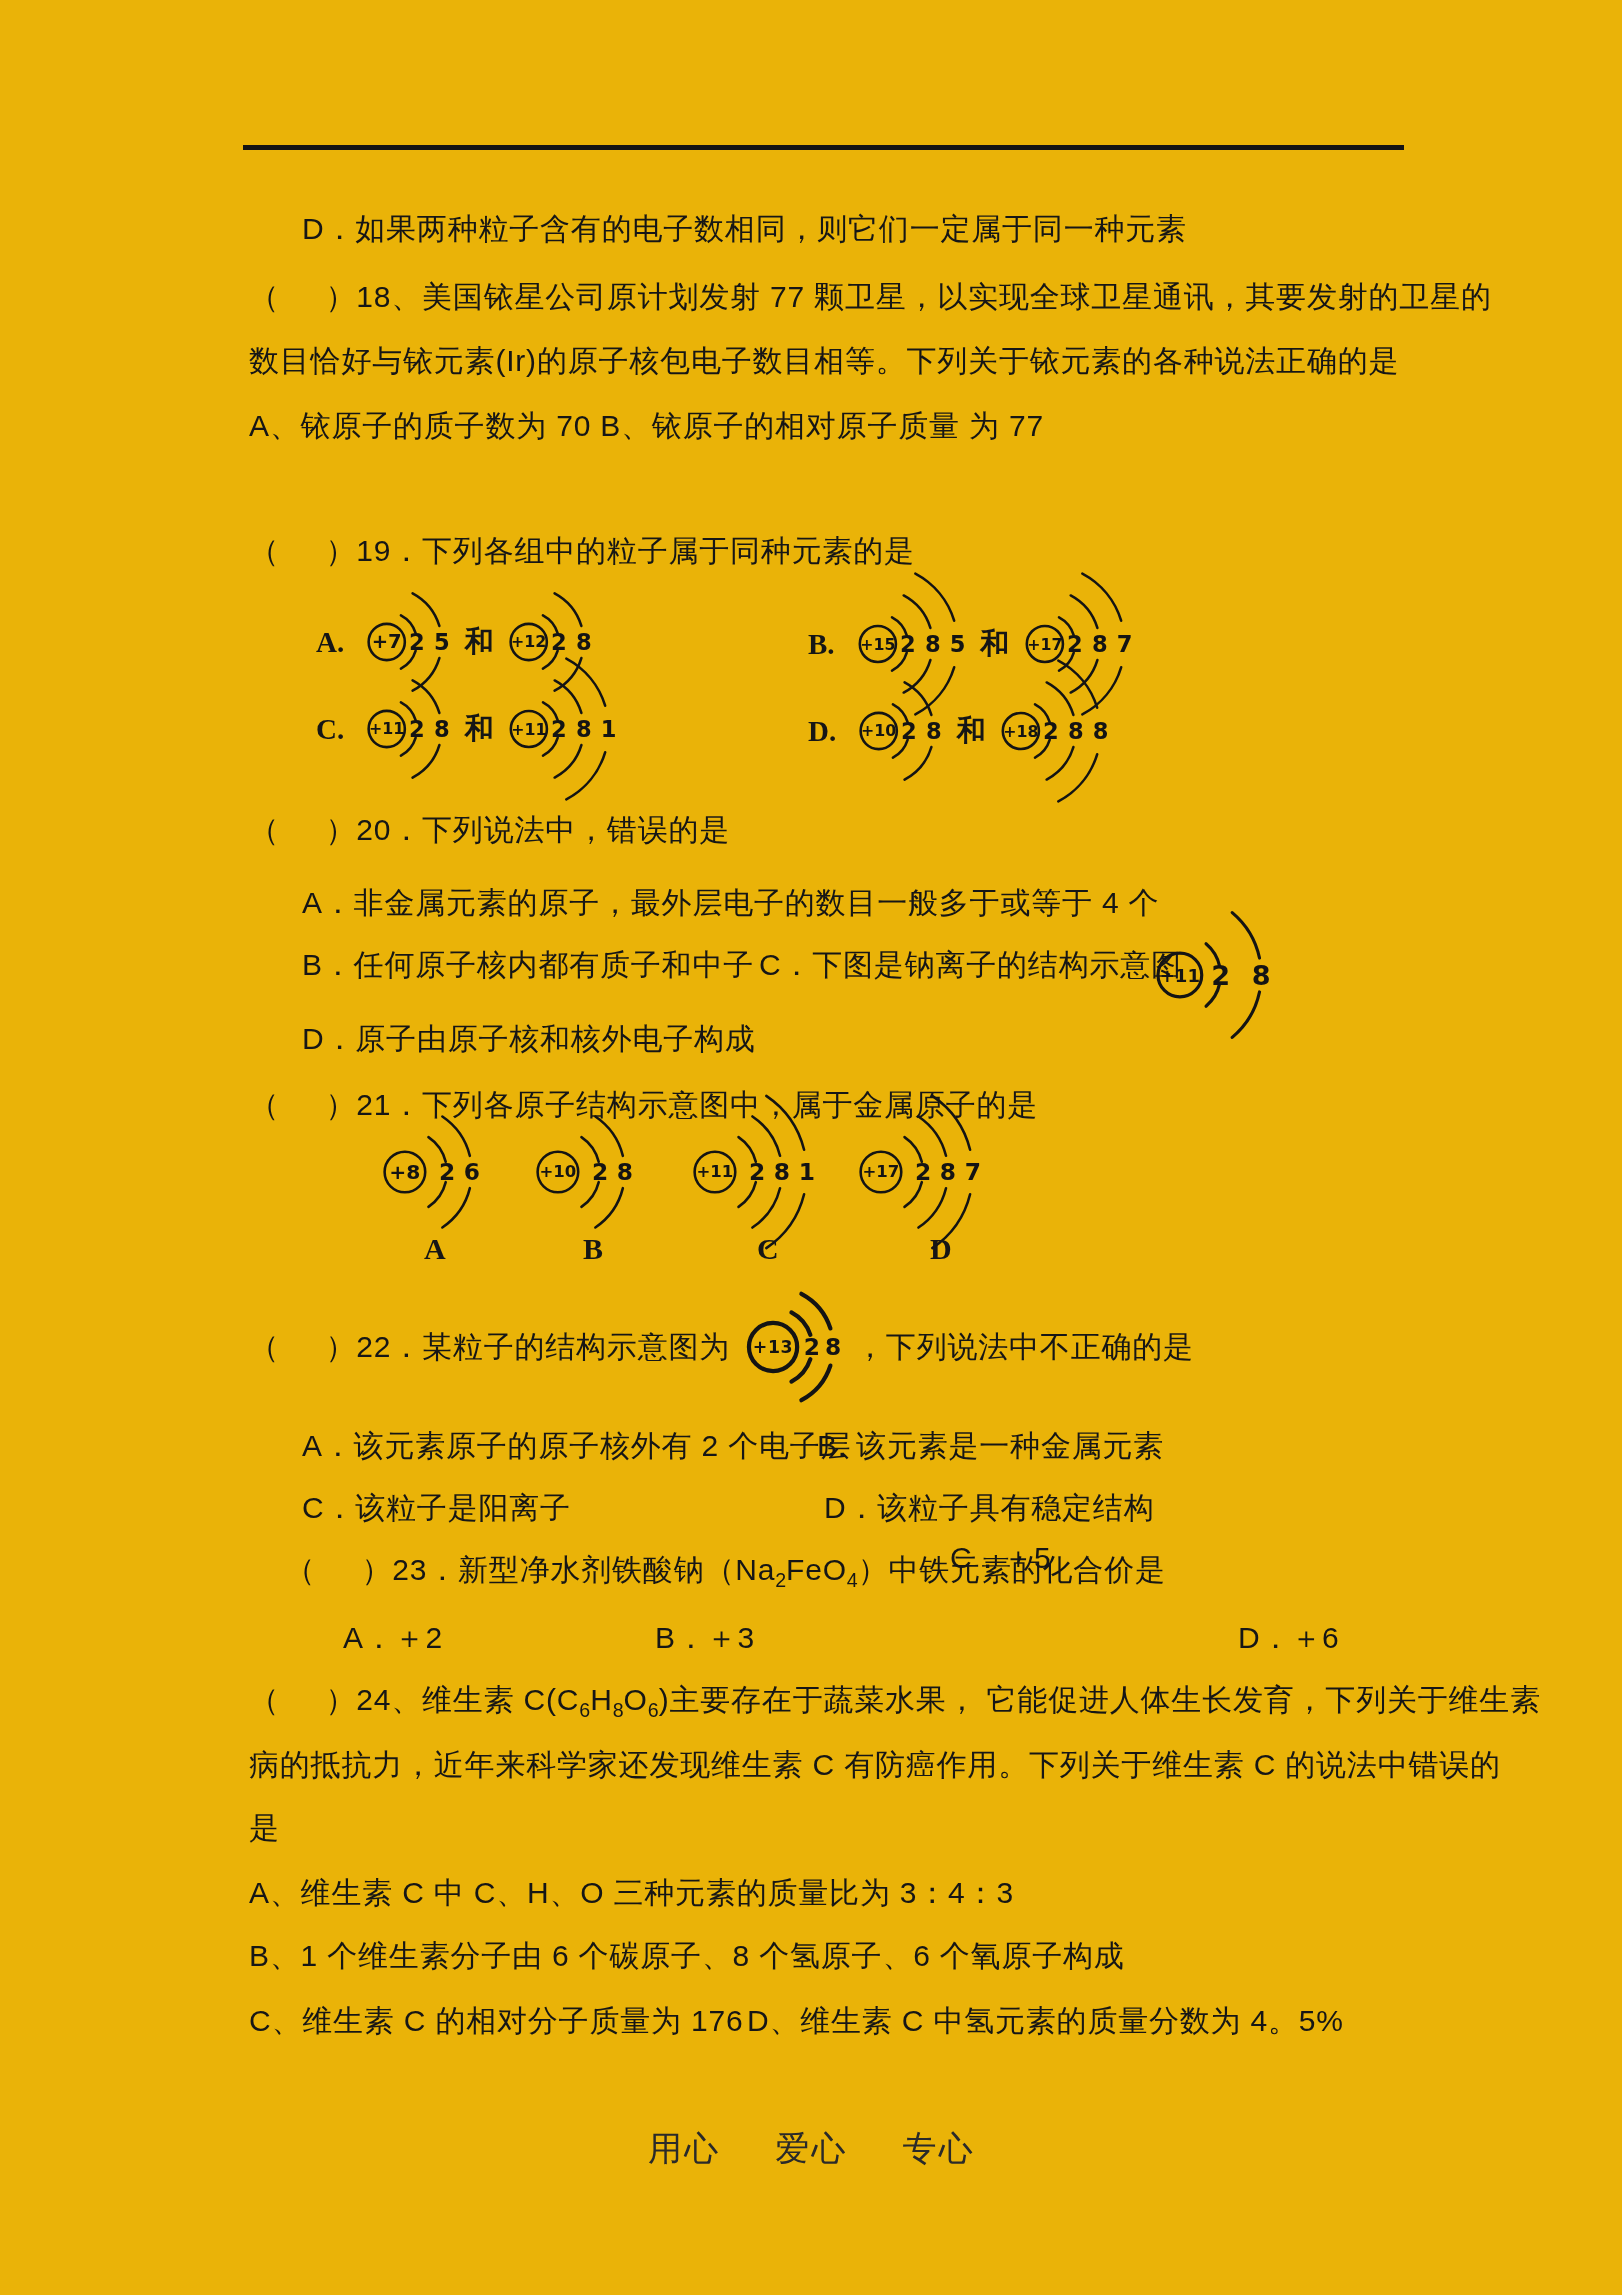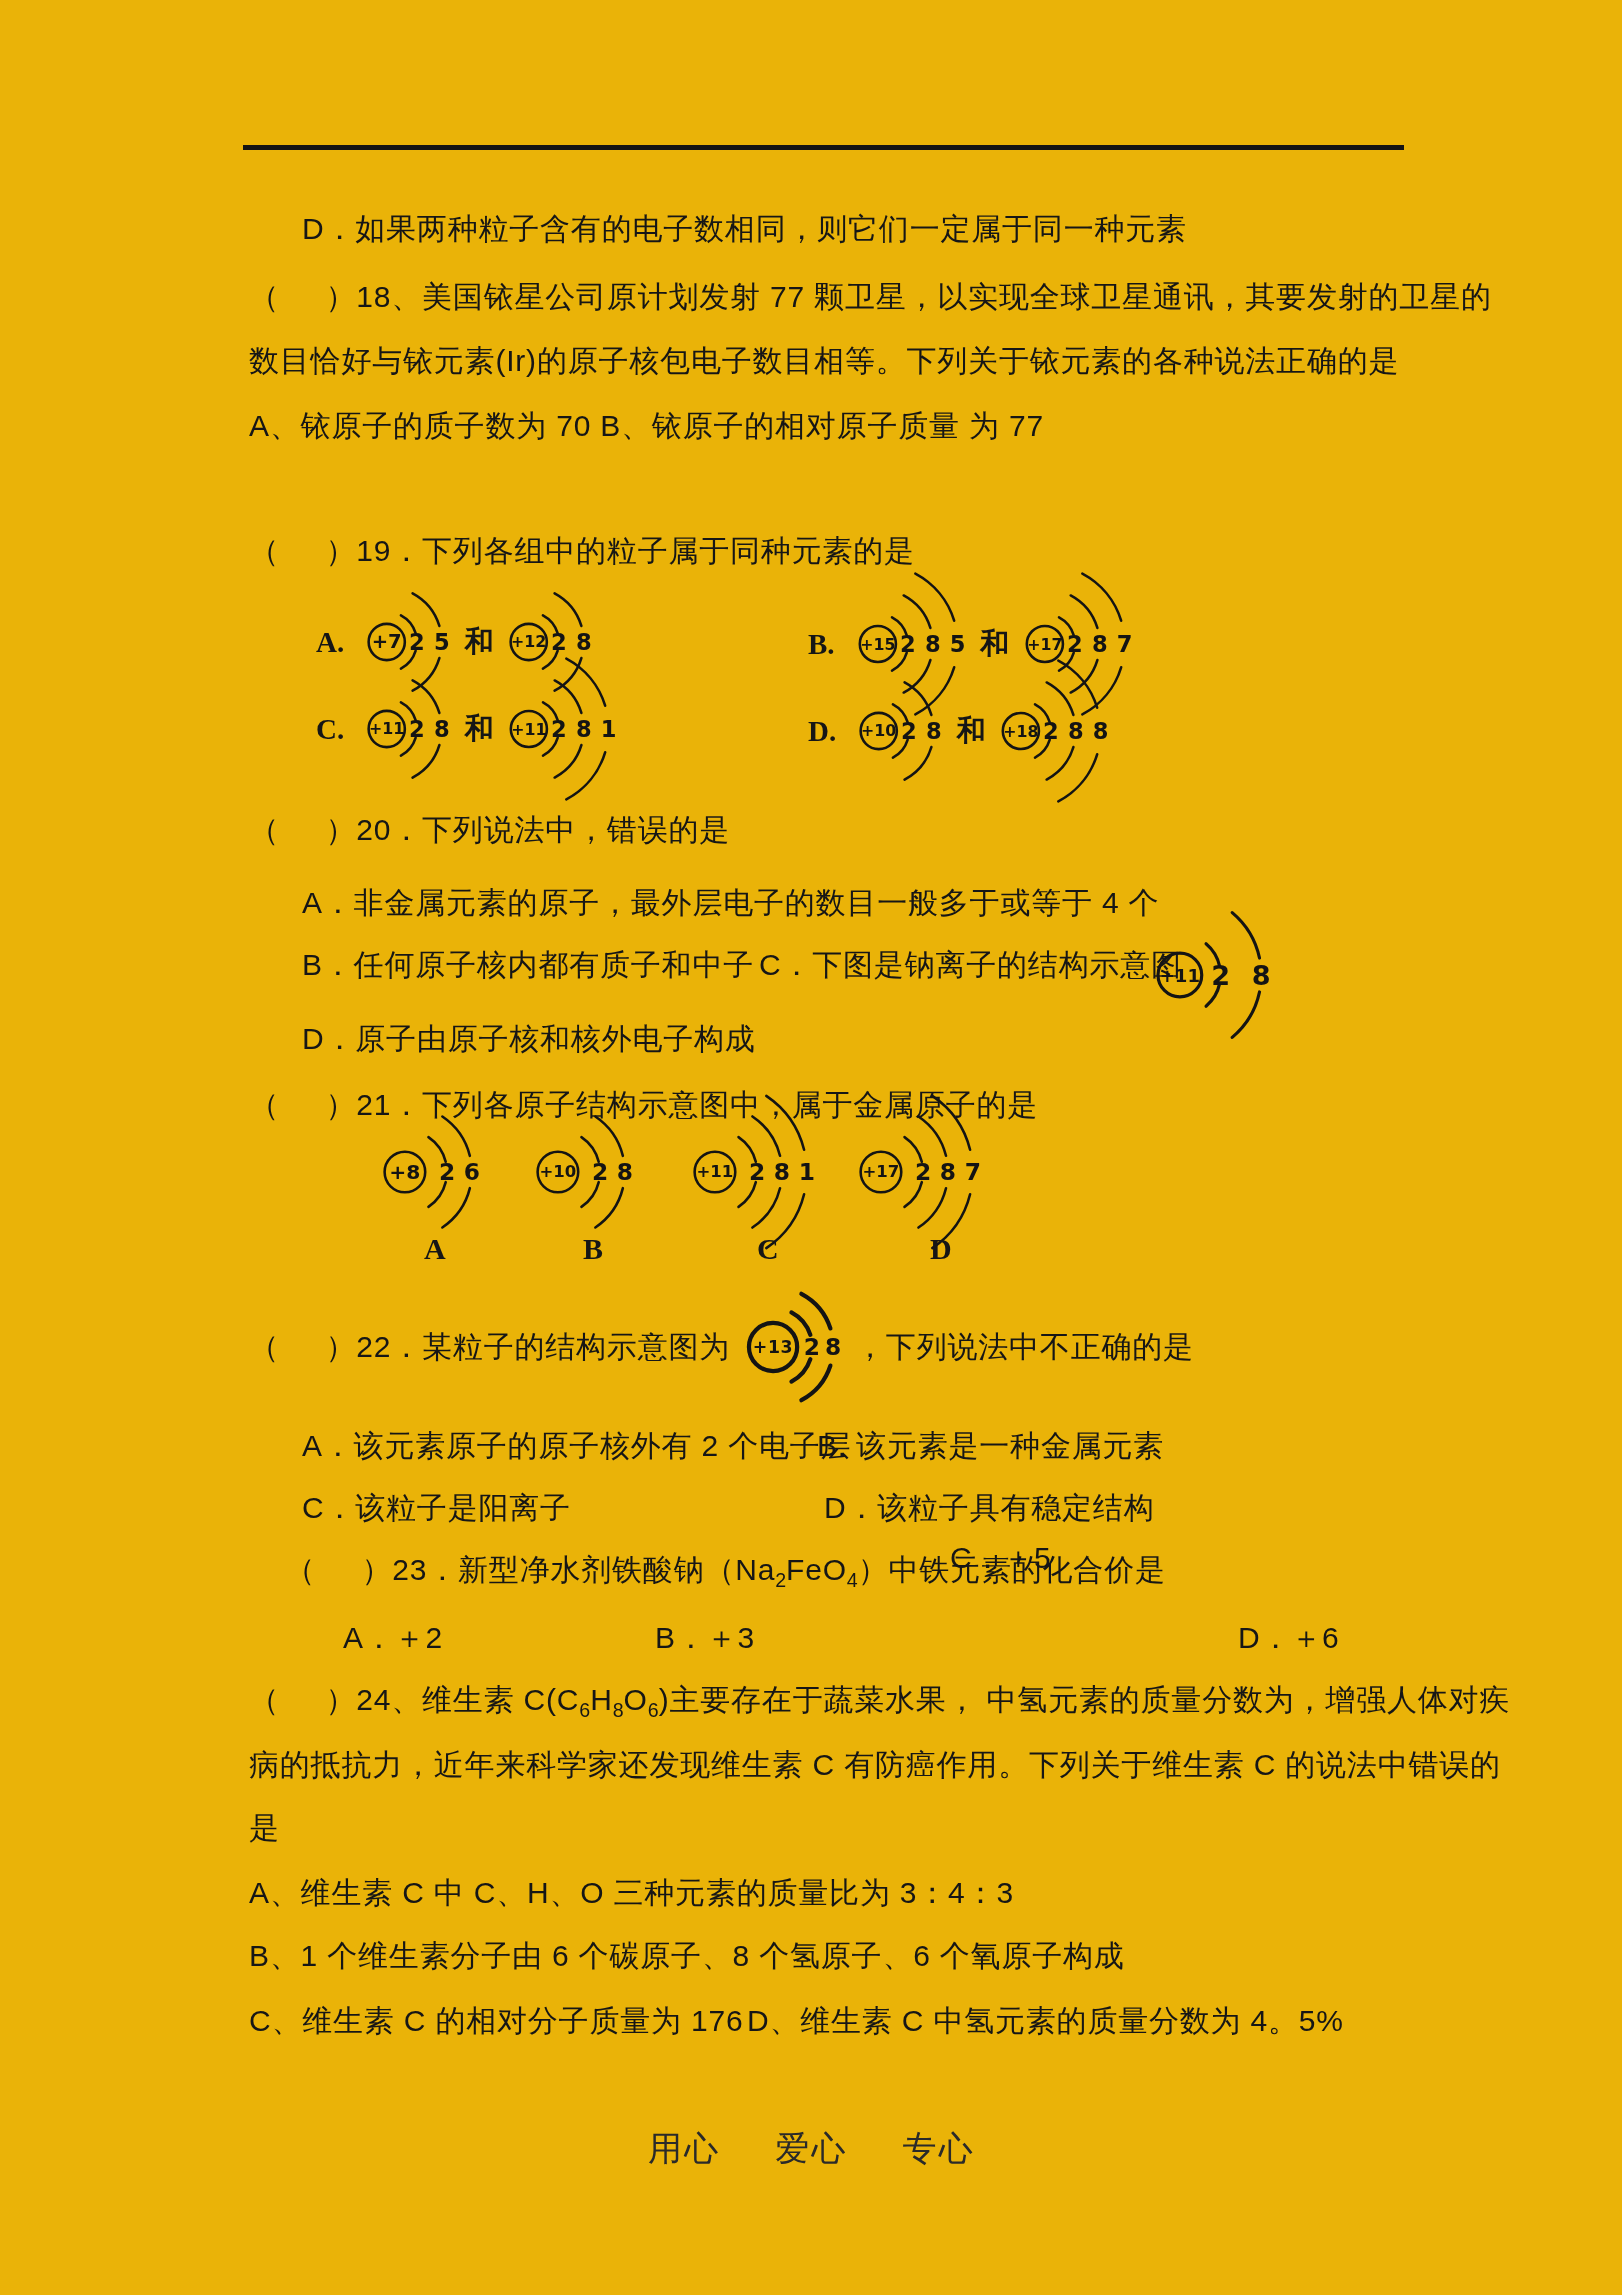--- a/index.html
+++ b/index.html
@@ -291,21 +291,21 @@
   <div class="line" style="left:302px;top:1490px;">C．该粒子是阳离子</div>
   <div class="line" style="left:824px;top:1490px;">D．该粒子具有稳定结构</div>
 
   <div class="line" style="left:249px;top:1552px;margin-left:36px;"><span>（     ）23．新型净水剂铁酸钠（Na</span><sub>2</sub><span>FeO</span><sub>4</sub><span>）中铁元素的化合价是</span></div>
 
   <span class="line" style="left:343px;top:1620px;">A．＋2</span>
   <span class="line" style="left:655px;top:1620px;">B．＋3</span>
   <span class="line" style="left:950px;top:1540px;">C．＋5</span>
   <span class="line" style="left:1238px;top:1620px;">D．＋6</span>
 
-  <div class="line" style="left:249px;top:1682px;"><span>（     ）24、维生素 C(C</span><sub>6</sub><span>H</span><sub>8</sub><span>O</span><sub>6</sub><span>)主要存在于蔬菜水果， 中氢元素的质量分数为，增强人体对疾</span></div>
+  <div class="line" style="left:249px;top:1682px;"><span>（     ）24、维生素 C(C</span><sub>6</sub><span>H</span><sub>8</sub><span>O</span><sub>6</sub><span>)主要存在于蔬菜水果， 它能促进人体生长发育，下列关于维生素</span></div>
 
   <div class="line" style="left:249px;top:1747px;">病的抵抗力，近年来科学家还发现维生素 C 有防癌作用。下列关于维生素 C 的说法中错误的</div>
   <div class="line" style="left:249px;top:1810px;">是</div>
   <div class="line" style="left:249px;top:1875px;">A、维生素 C 中 C、H、O 三种元素的质量比为 3：4：3</div>
   <div class="line" style="left:249px;top:1938px;text-align:center;">B、1 个维生素分子由 6 个碳原子、8 个氢原子、6 个氧原子构成</div>
   <div class="line" style="left:249px;top:2003px;">C、维生素 C 的相对分子质量为 176</div>
   <div class="line" style="left:747px;top:2003px;">D、维生素 C 中氢元素的质量分数为 4。5%</div>
 
   <div class="footer">
     <span>用心</span>

